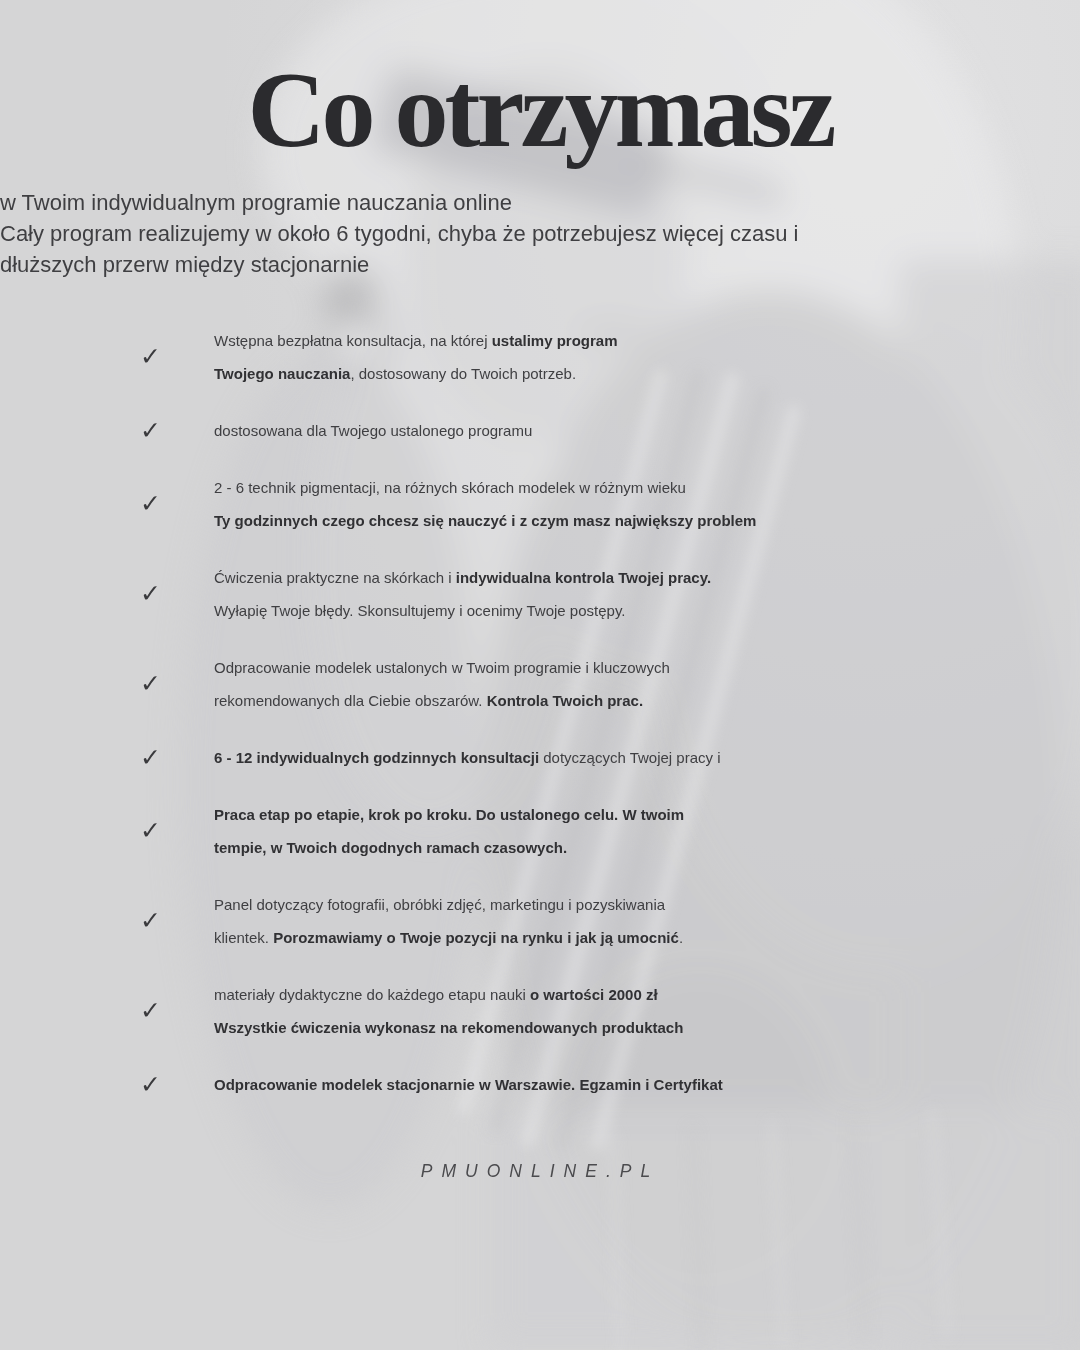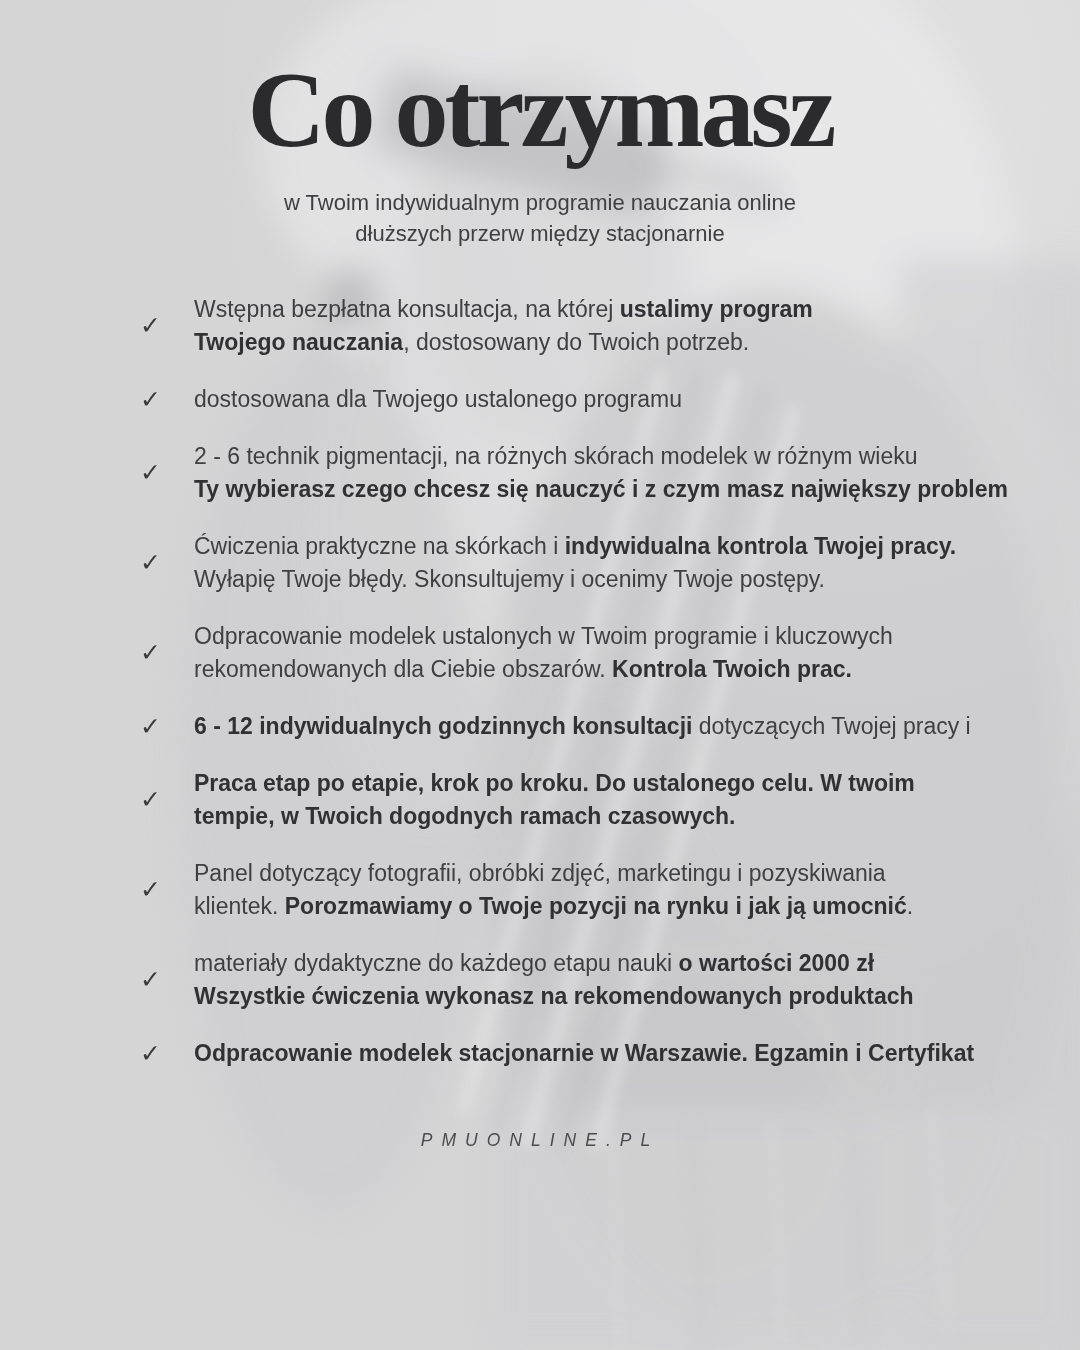--- a/index.html
+++ b/index.html
@@ -28,21 +28,21 @@
     text-align:center;
     font-family:"Liberation Serif", serif;
     font-weight:600;
     font-size:108px;
     line-height:1.12;
     letter-spacing:-4px;
     color:var(--title);
   }
   .subtitle{
     margin-top:16px;
-    text-align:center;
+    text-align:left;
     font-size:22px;
     line-height:31px;
     color:var(--text);
   }
   .checklist{
     margin-top:44px;
     padding-left:140px;
   }
   .item{
     display:flex;
@@ -50,23 +50,24 @@
     margin-bottom:24px;
   }
   .check{
     flex:0 0 54px;
     font-family:"DejaVu Sans", sans-serif;
     font-size:25px;
     line-height:1;
     color:var(--check);
   }
   .itemlines{
-    font-size:23px;
+    font-size:15px;
     line-height:33px;
     color:var(--text);
+    margin-left:20px;
   }
   .itemlines .line{white-space:nowrap;}
   .itemlines .b{font-weight:bold;color:var(--bold);}
   .footer{
     margin-top:60px;
     text-align:center;
     font-size:17.5px;
     letter-spacing:9px;
     color:var(--footer);
     font-style:italic;
@@ -137,20 +138,21 @@
       </g>
     </g>
   </svg>
 
   <div class="content">
 
     <h1 class="title">Co otrzymasz</h1>
 
     <div class="subtitle">
         <div>w Twoim indywidualnym programie nauczania online</div>
+        <div>Cały program realizujemy w około 6 tygodni, chyba że potrzebujesz więcej czasu i</div>
         <div>dłuższych przerw między stacjonarnie</div>
       </div>
 
     <div class="checklist" id="checklist">
         <div class="item">
           <span class="check">✓</span>
           <div class="itemlines">
             <div class="line"><span>Wstępna bezpłatna konsultacja, na której </span><span class="b">ustalimy program</span></div>
             <div class="line"><span class="b">Twojego nauczania</span><span>, dostosowany do Twoich potrzeb.</span></div>
           </div>
@@ -158,21 +160,21 @@
         <div class="item">
           <span class="check">✓</span>
           <div class="itemlines">
             <div class="line"><span>dostosowana dla Twojego ustalonego programu</span></div>
           </div>
         </div>
         <div class="item">
           <span class="check">✓</span>
           <div class="itemlines">
             <div class="line"><span>2 - 6 technik pigmentacji, na różnych skórach modelek w różnym wieku</span></div>
-            <div class="line"><span class="b">Ty wybierasz czego chcesz się nauczyć i z czym masz największy problem</span></div>
+            <div class="line"><span class="b">Ty godzinnych czego chcesz się nauczyć i z czym masz największy problem</span></div>
           </div>
         </div>
         <div class="item">
           <span class="check">✓</span>
           <div class="itemlines">
             <div class="line"><span>Ćwiczenia praktyczne na skórkach i </span><span class="b">indywidualna kontrola Twojej pracy.</span></div>
             <div class="line"><span>Wyłapię Twoje błędy. Skonsultujemy i ocenimy Twoje postępy.</span></div>
           </div>
         </div>
         <div class="item">

